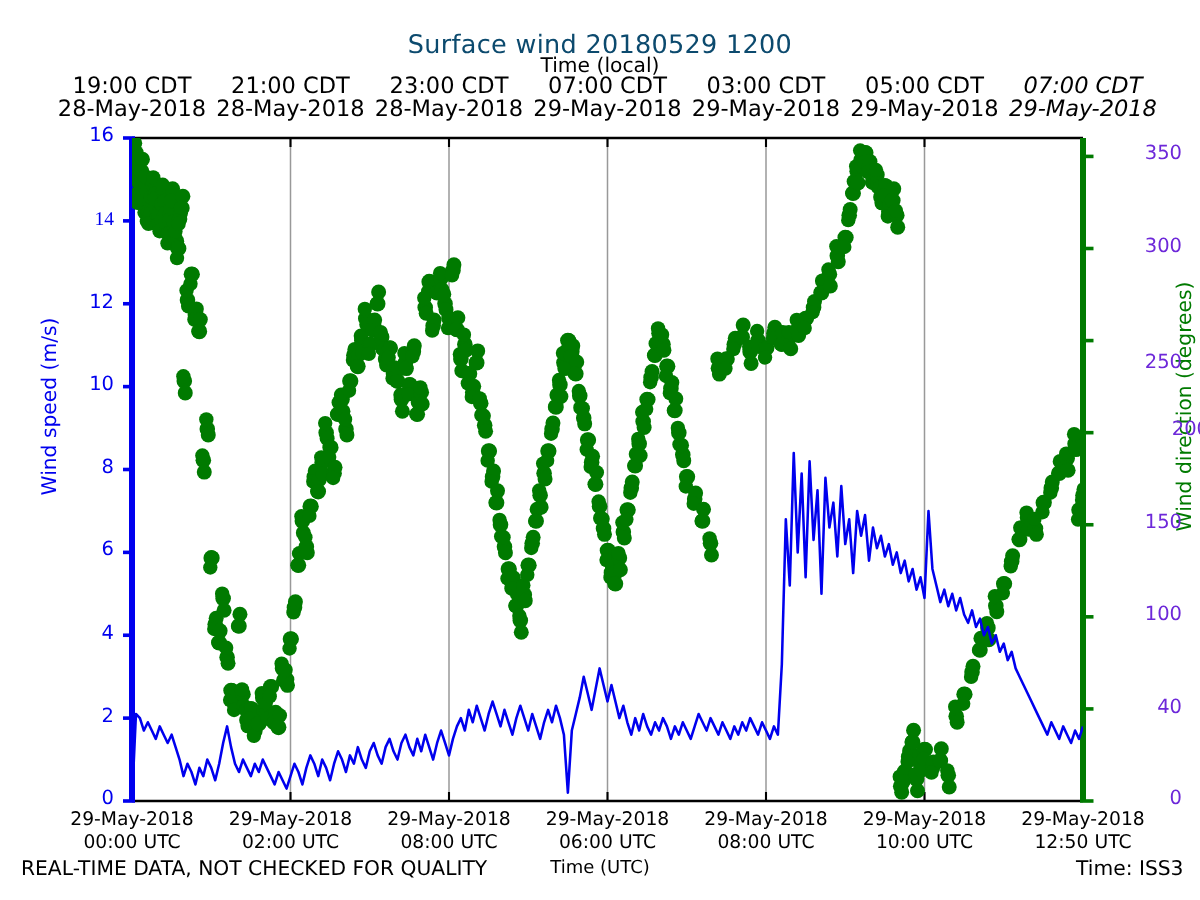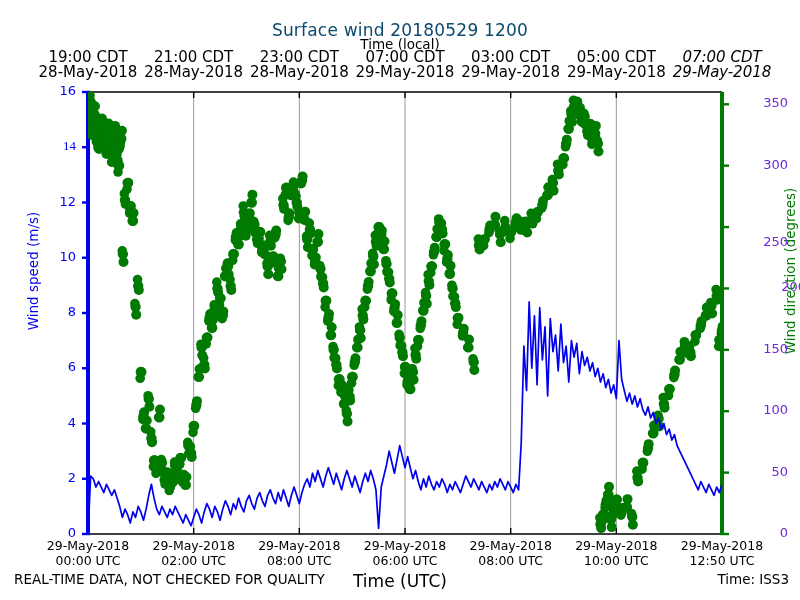--- a/index.html
+++ b/index.html
@@ -39,21 +39,21 @@
     text-align: center;
     font-size: 13.5px;
     color: #000;
   }
   .xlabel-bottom {
     position: absolute;
     left: 0;
     top: 571px;
     width: 800px;
     text-align: center;
-    font-size: 17px;
+    font-size: 12px;
     color: #000;
   }
   .footer-left {
     position: absolute;
     left: 14px;
     top: 571px;
     font-size: 13.5px;
     color: #000;
     white-space: nowrap;
   }
@@ -890,21 +890,21 @@
       <div class="tick-left" style="left: 22px; top: 525px; width: 54px;">0</div>
       <div class="tick-left" style="left: 22px; top: 469.75px; width: 54px;">2</div>
       <div class="tick-left" style="left: 22px; top: 414.5px; width: 54px;">4</div>
       <div class="tick-left" style="left: 22px; top: 359.25px; width: 54px;">6</div>
       <div class="tick-left" style="left: 22px; top: 304px; width: 54px;">8</div>
       <div class="tick-left" style="left: 22px; top: 248.75px; width: 54px;">10</div>
       <div class="tick-left" style="left: 22px; top: 193.5px; width: 54px;">12</div>
       <div class="tick-left" style="left: 22px; top: 138.25px; width: 54px; font-family: Liberation Serif, serif;">14</div>
       <div class="tick-left" style="left: 22px; top: 83px; width: 54px;">16</div>
       <div class="tick-right" style="left: 734px; top: 525px; width: 54px;">0</div>
-      <div class="tick-right" style="left: 734px; top: 463.611px; width: 54px;">50</div>
+      <div class="tick-right" style="left: 734px; top: 463.611px; width: 54px;">40</div>
       <div class="tick-right" style="left: 734px; top: 402.222px; width: 54px;">100</div>
       <div class="tick-right" style="left: 734px; top: 340.833px; width: 54px;">150</div>
       <div class="tick-right" style="left: 734px; top: 279.444px; width: 54px; margin-left: 18px;">200</div>
       <div class="tick-right" style="left: 734px; top: 234px; width: 54px;">250</div>
       <div class="tick-right" style="left: 734px; top: 156.667px; width: 54px;">300</div>
       <div class="tick-right" style="left: 734px; top: 95.2778px; width: 54px;">350</div>
     </div>
 
 </div>
 

